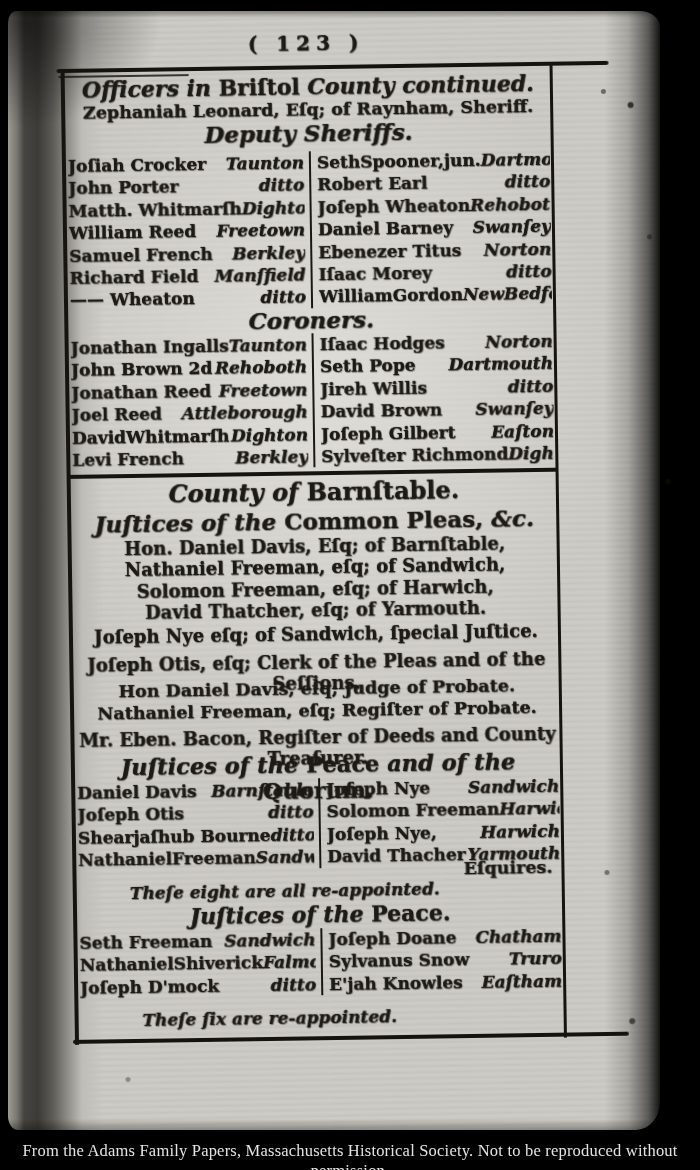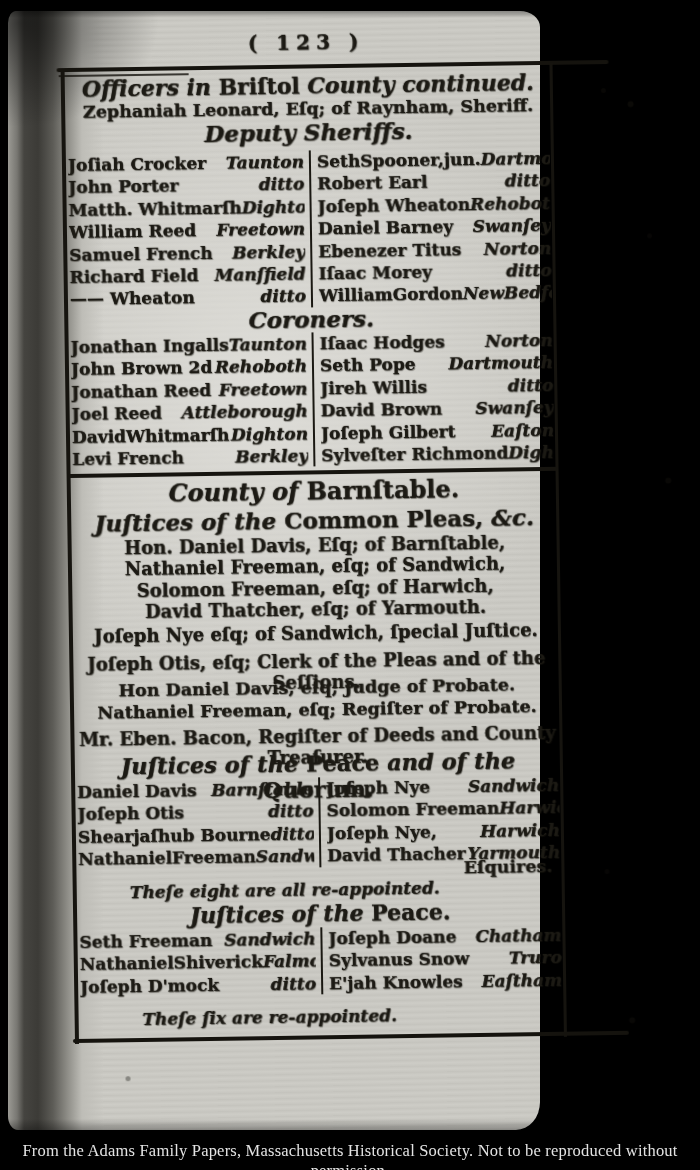--- a/index.html
+++ b/index.html
@@ -6,21 +6,21 @@
   html, body { margin: 0; padding: 0; }
   body {
     width: 700px; height: 1170px;
     background: #000;
     font-family: "DejaVu Serif", serif;
     position: relative; overflow: hidden;
   }
 
   
   .page {
-    position: absolute; left: 8px; top: 11px; width: 532px; height: 1119px;
+    position: absolute; left: 8px; top: 11px; width: 652px; height: 1119px;
     border-radius: 8px 20px 24px 10px / 12px 16px 28px 14px;
     background:
       radial-gradient(200px 150px at 2% 1%, rgba(0,0,0,0.55), rgba(0,0,0,0) 70%),
       linear-gradient(90deg, rgba(0,0,0,0) 596px, rgba(0,0,0,0.18) 620px, rgba(0,0,0,0.55) 640px, rgba(0,0,0,0.9) 652px),
       linear-gradient(180deg, rgba(0,0,0,0.35) 0px, rgba(0,0,0,0) 7px),
       linear-gradient(0deg, rgba(0,0,0,0.32) 0px, rgba(0,0,0,0) 11px),
       linear-gradient(90deg, #9b9a94 0px, #787772 9px, #454440 16px, #3c3b37 30px, #5d5c57 45px, #908f89 60px, #bebdb7 74px, rgba(190,189,183,0) 96px),
       radial-gradient(420px 520px at 48% 34%, #deddd8 0%, rgba(222,221,216,0) 70%),
       repeating-linear-gradient(179deg, rgba(105,103,97,0.07) 0px, rgba(235,234,229,0.07) 3px, rgba(140,138,132,0.07) 6px),
       #cbcac4;

